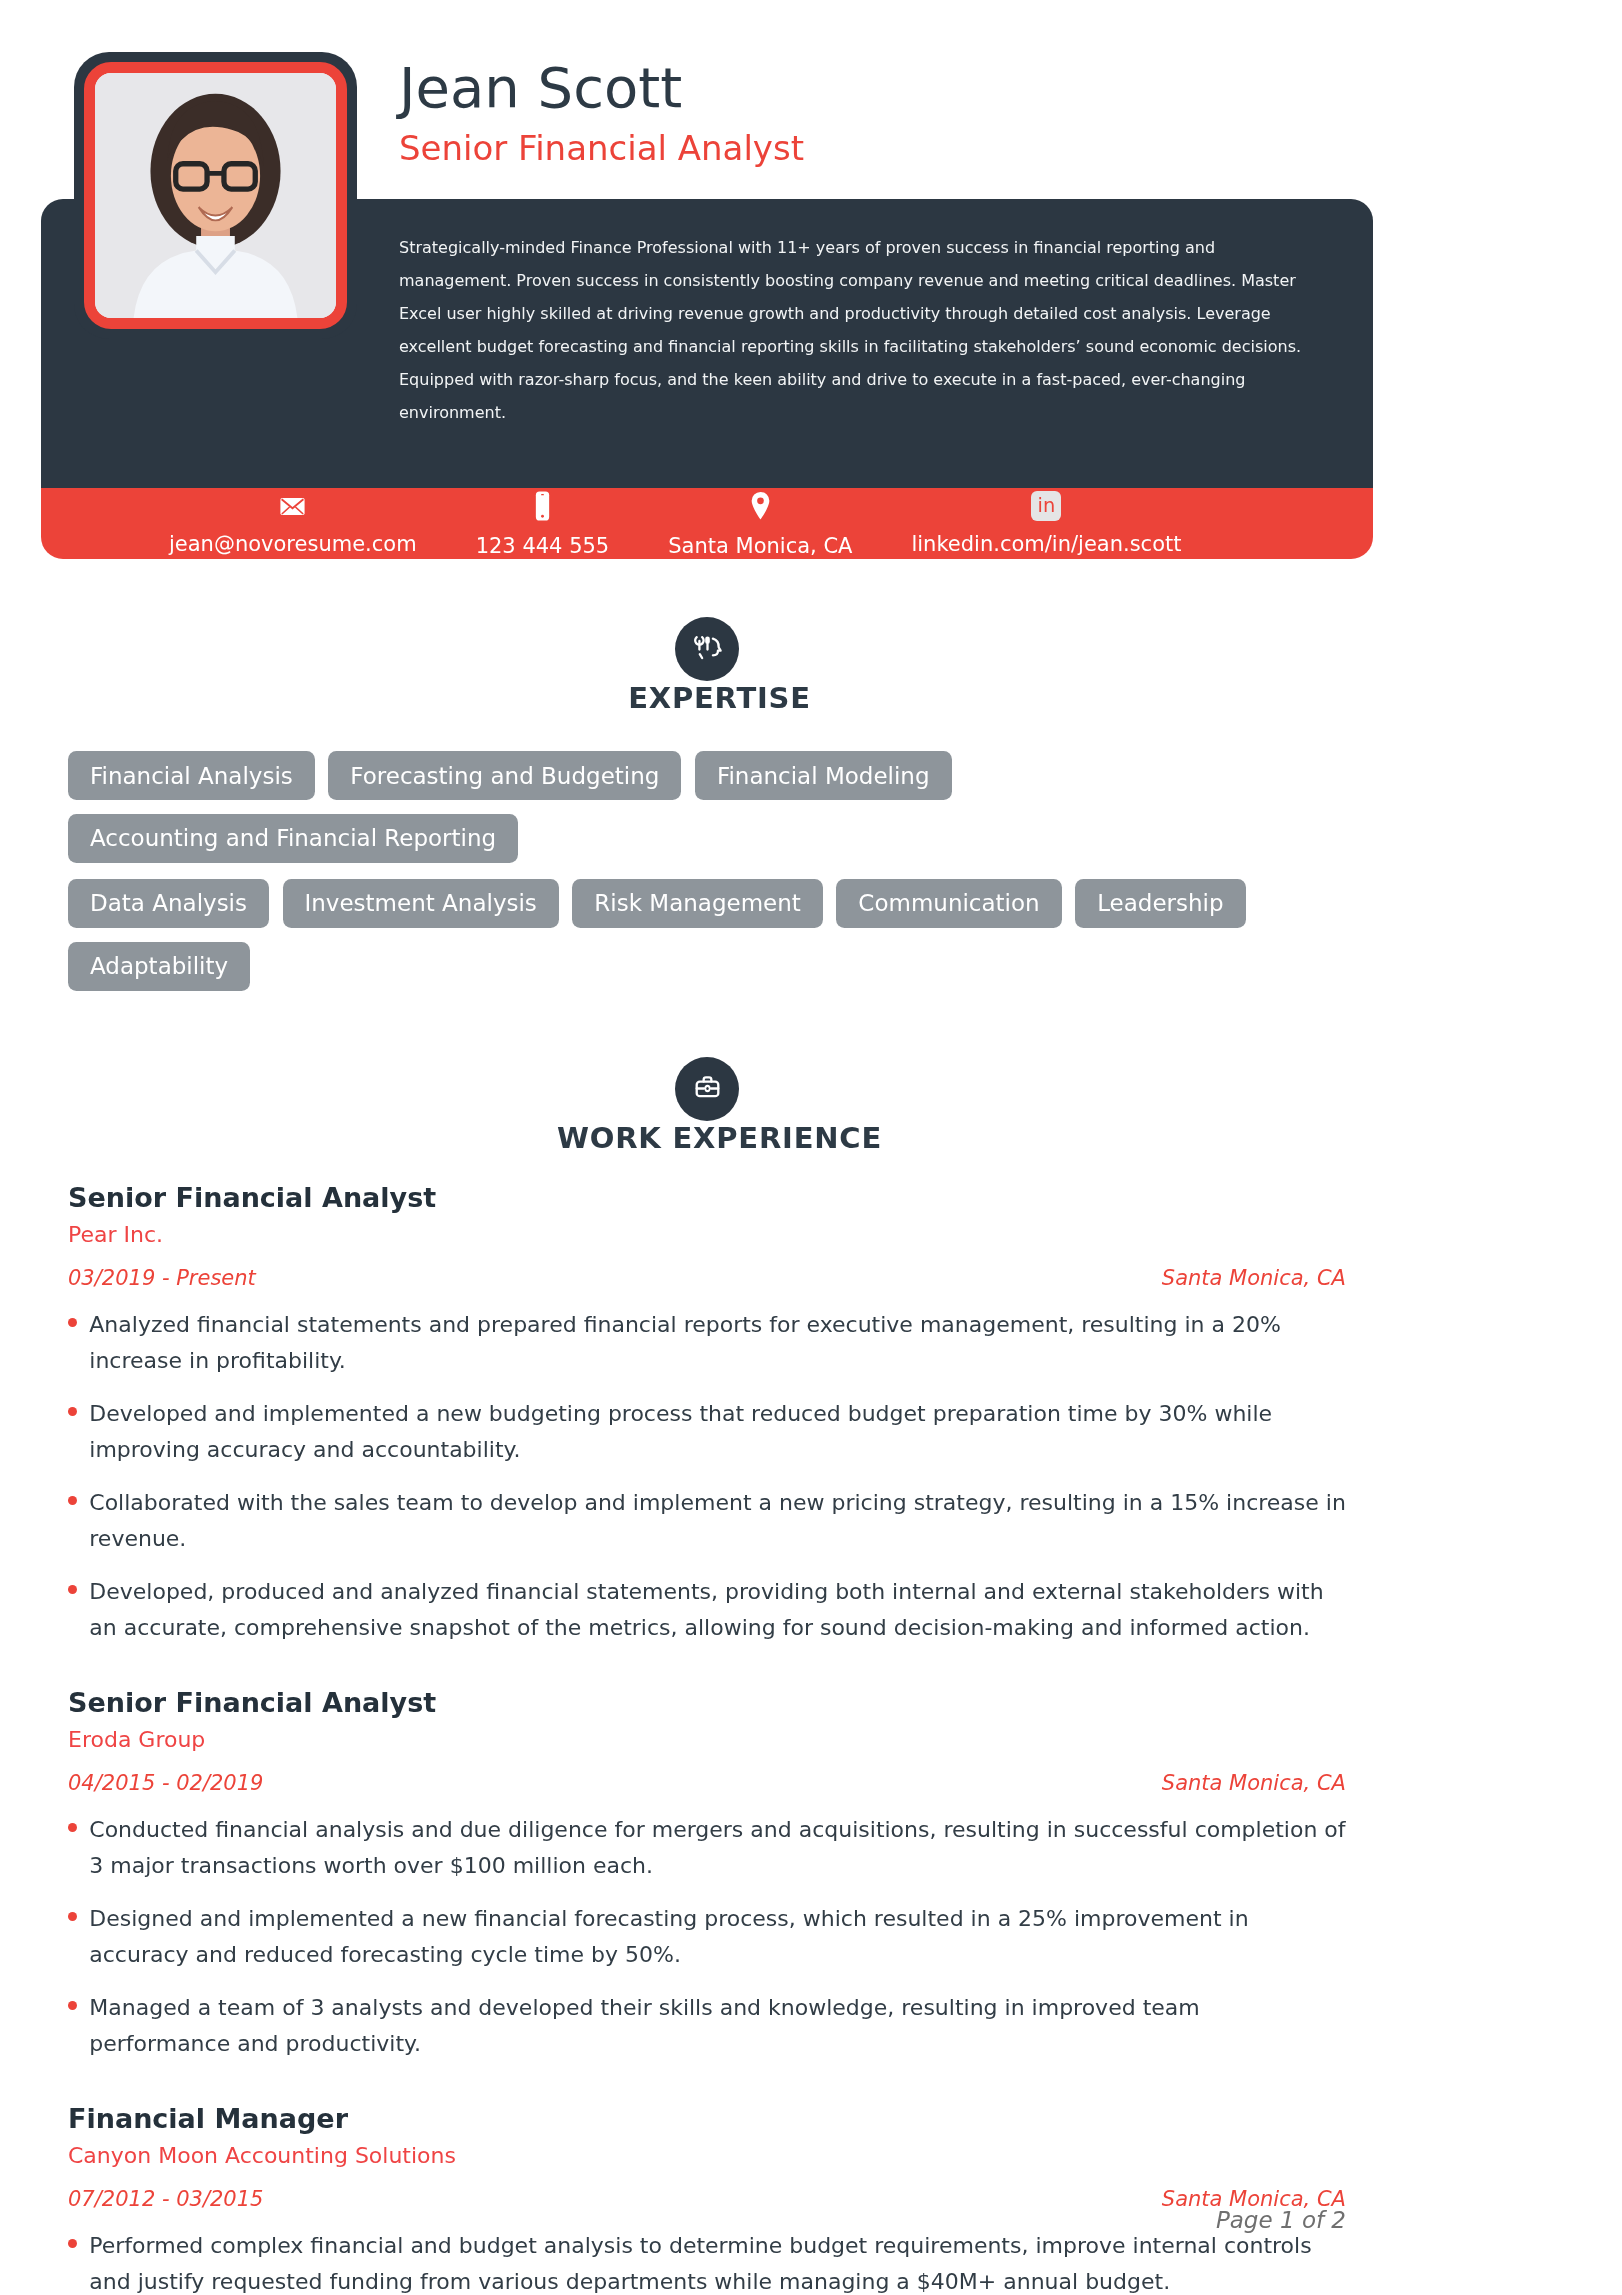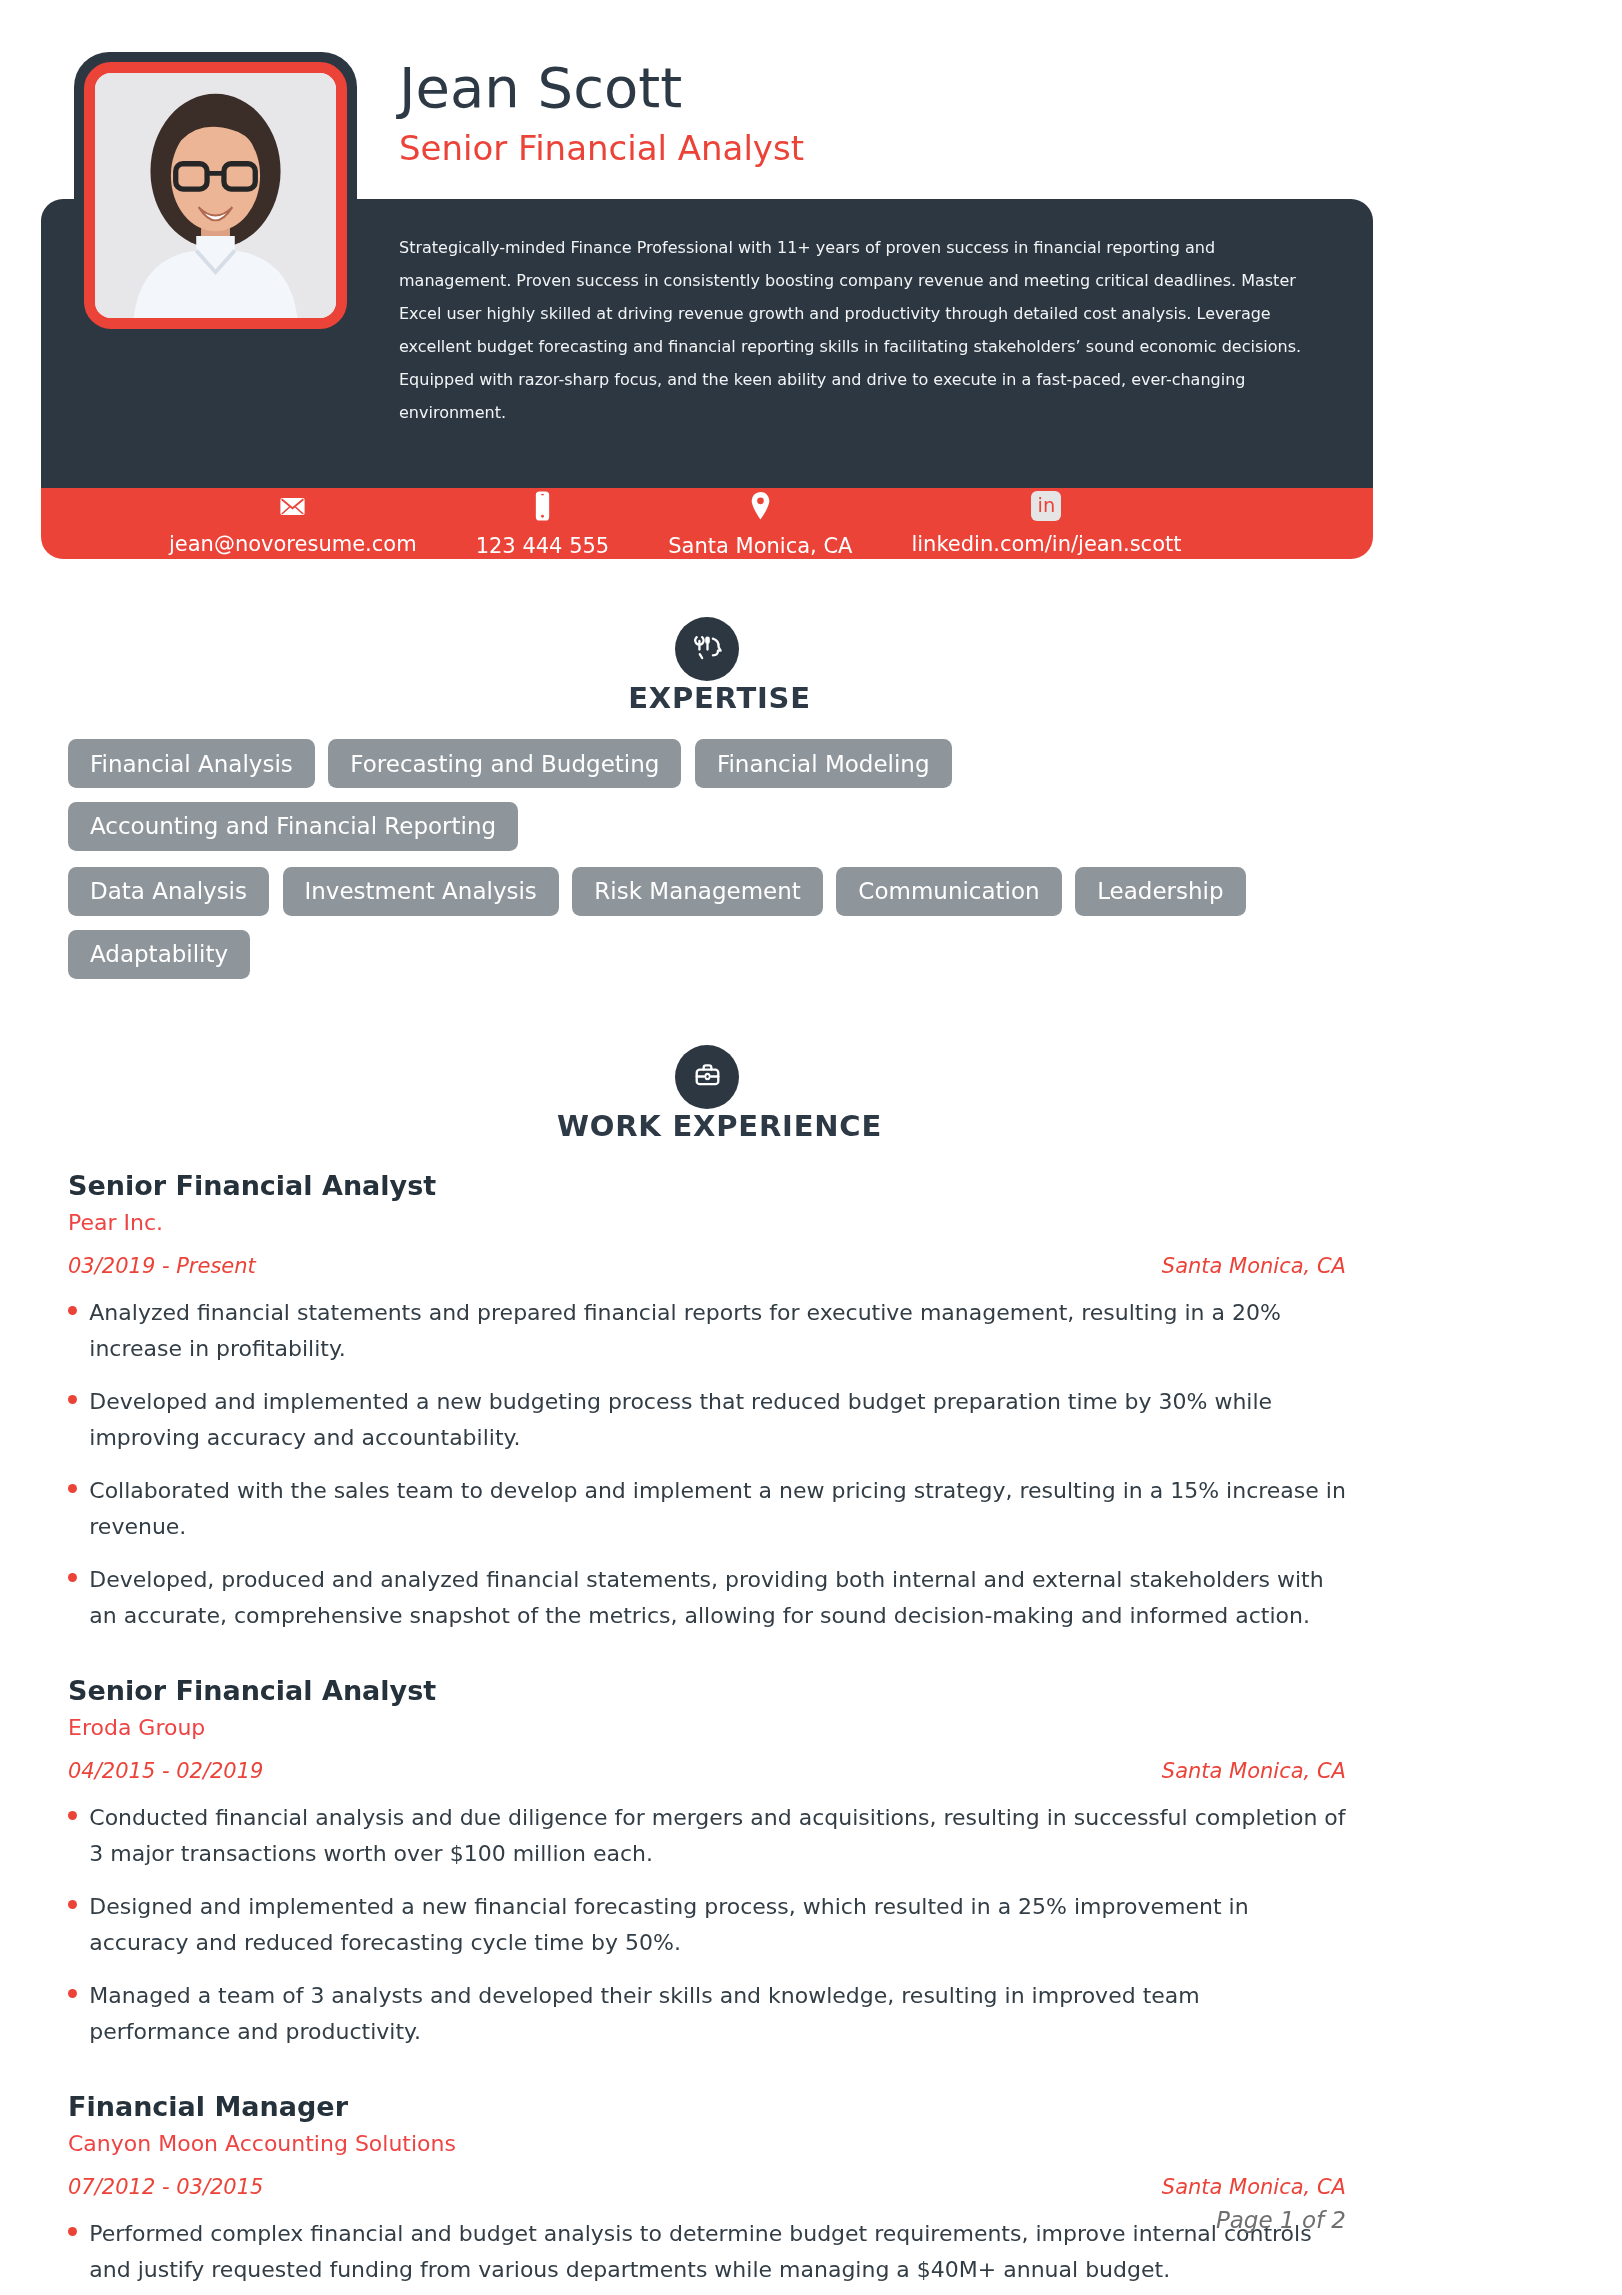--- a/index.html
+++ b/index.html
@@ -85,21 +85,21 @@
   .sec-title{
     margin-left:25px;
     font-size:29px;font-weight:bold;color:var(--ink);
     letter-spacing:0.8px;white-space:nowrap;
   }
   .sec-line{
     flex:1;height:8.4px;border-radius:5px;margin-left:47px;
     background:linear-gradient(to right,var(--accent) 0%,rgba(236,67,57,.55) 38%,rgba(236,67,57,.14) 70%,rgba(236,67,57,0) 96%);
   }
   .chip-row{display:flex;flex-wrap:wrap;gap:13.5px;}
-  .chip-row.first{margin-top:24px;}
+  .chip-row.first{margin-top:36px;}
   .chip-row.second{margin-top:16px;}
   .chip{
     background:var(--chip);color:#ffffff;
     font-size:23px;line-height:1;
     padding:13.5px 22px 12.7px 22px;border-radius:8.4px;
     white-space:nowrap;
   }
   
   .job{margin-top:27px;}
   .job + .job{margin-top:41px;}

